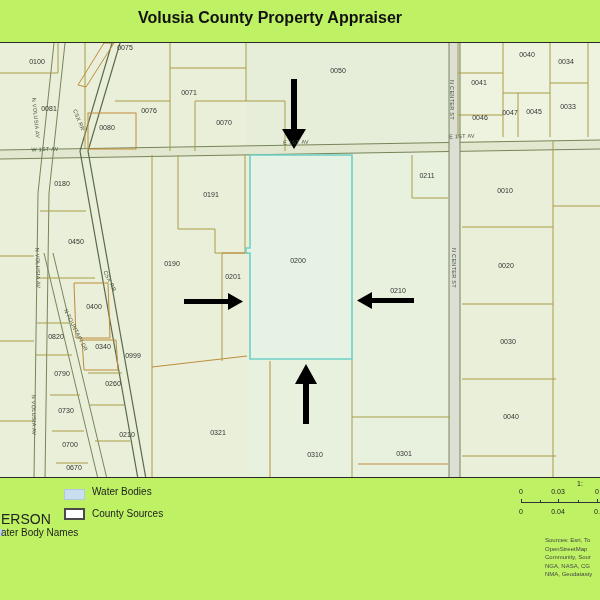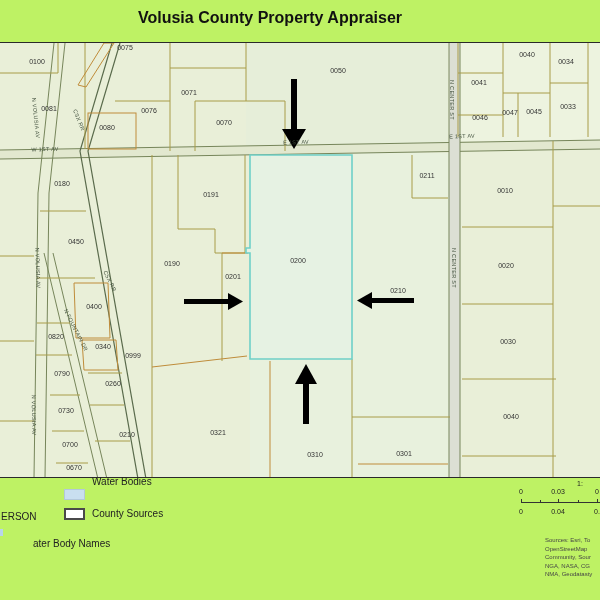--- a/index.html
+++ b/index.html
@@ -11,24 +11,24 @@
        background:#e9efd8;border-top:1px solid #2a2a2a;border-bottom:1px solid #2a2a2a;overflow:hidden;}
   #map svg{position:absolute;top:0;left:0;}
   .lbl-layer{position:absolute;top:0;left:0;width:600px;height:600px;pointer-events:none;}
   .plbl{position:absolute;transform:translate(-50%,-50%);font-size:7px;color:#333;white-space:nowrap;}
   .rlbl{position:absolute;font-size:5.5px;color:#41503d;white-space:nowrap;letter-spacing:.3px;}
   
   .legend-swatch{position:absolute;box-sizing:border-box;}
   #water-swatch{left:64px;top:489px;width:21px;height:11px;background:#c9dff0;border:1px solid #b3c8da;}
   #county-swatch{left:64px;top:508px;width:21px;height:12px;background:#ffffff;border:2px solid #4a4a4a;}
   .legend-label{position:absolute;font-size:10px;color:#222;}
-  #water-label{left:92px;top:476px;text-align:center;}
+  #water-label{left:92px;top:486px;text-align:center;}
   #county-label{left:92px;top:508px;}
-  #cut1{position:absolute;left:1px;top:511px;font-size:10px;color:#222;}
-  #cut2{position:absolute;left:1px;top:538px;font-size:10px;color:#222;padding-left:32px;}
+  #cut1{position:absolute;left:1px;top:511px;font-size:14px;color:#222;}
+  #cut2{position:absolute;left:1px;top:527px;font-size:10px;color:#222;}
   #cut2-swatch{position:absolute;left:0;top:529px;width:3px;height:7px;background:#b8d4ea;}
   
   #scalebar{position:absolute;left:515px;top:480px;width:85px;height:42px;overflow:hidden;
             font-size:7px;color:#222;}
   #scalebar .num{position:absolute;transform:translateX(-50%);}
   #sb-line{position:absolute;left:6px;top:22px;width:110px;height:1px;background:#333;}
   .sb-tick{position:absolute;width:1px;background:#333;}
   #ratio{position:absolute;left:62px;top:0px;}
   
   #sources{position:absolute;left:545px;top:536px;width:55px;height:44px;overflow:hidden;

